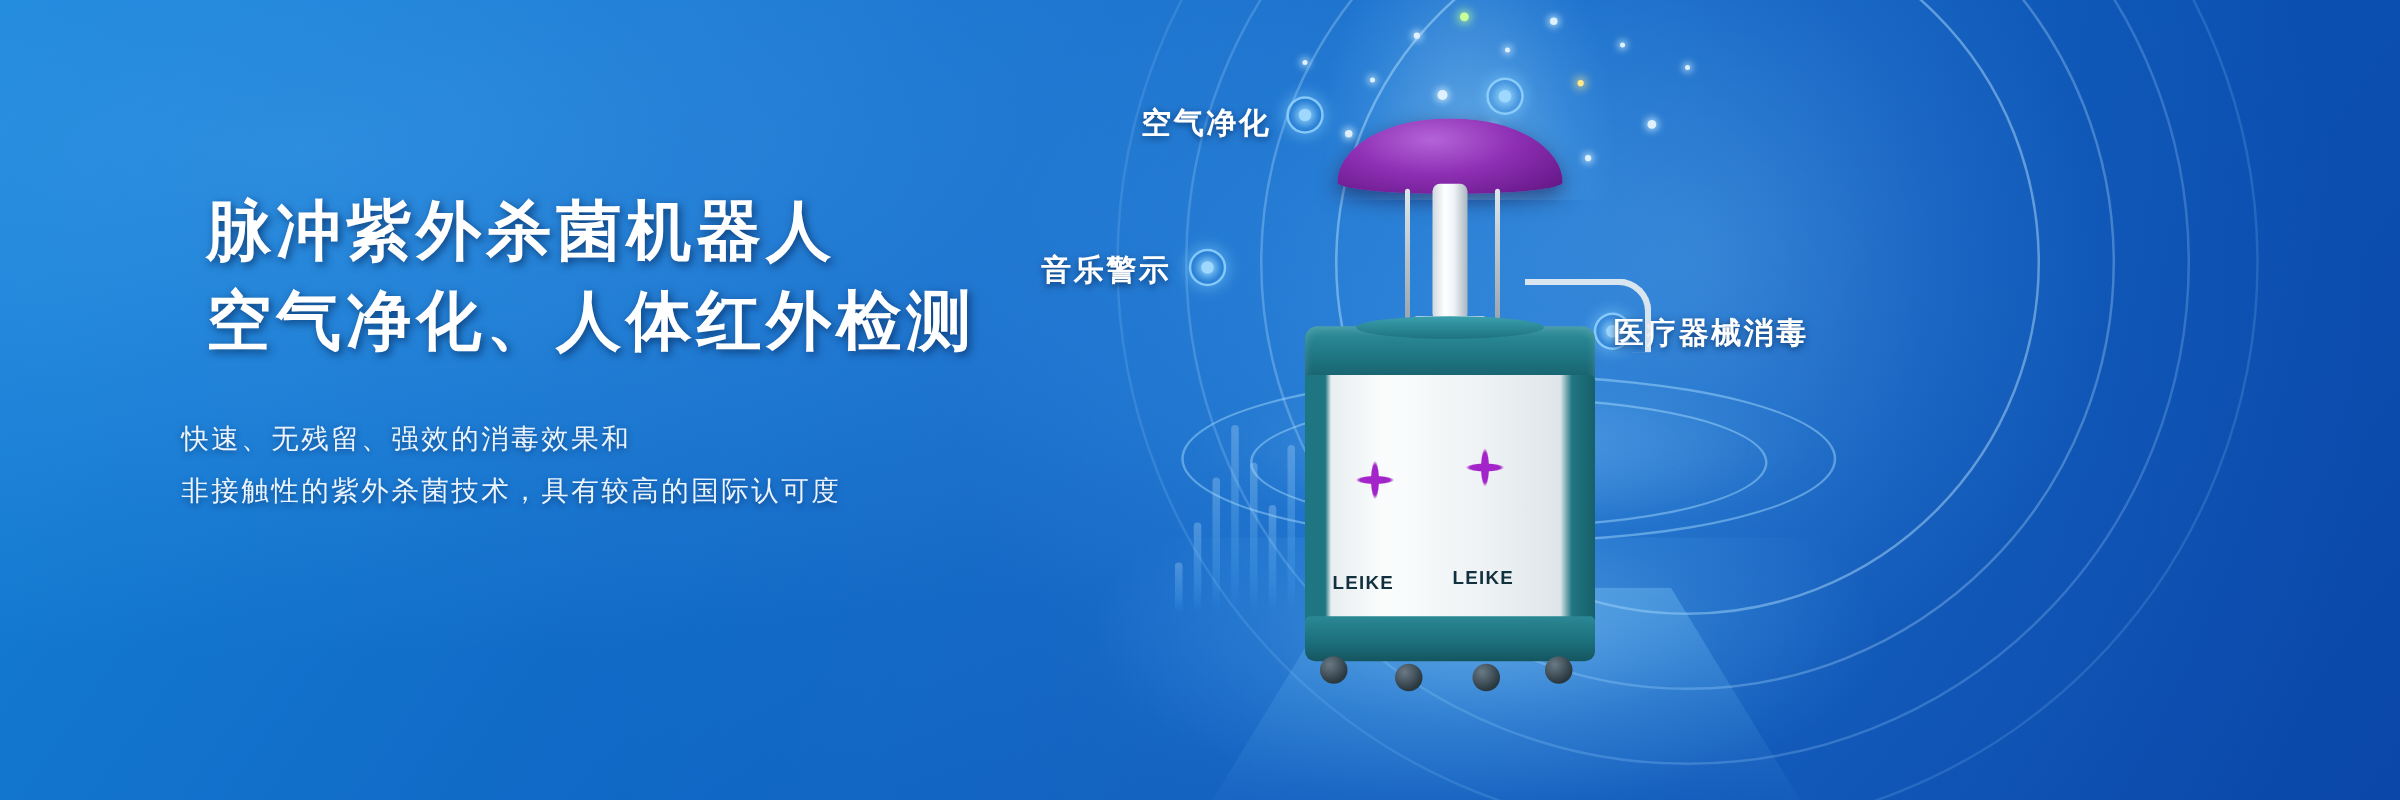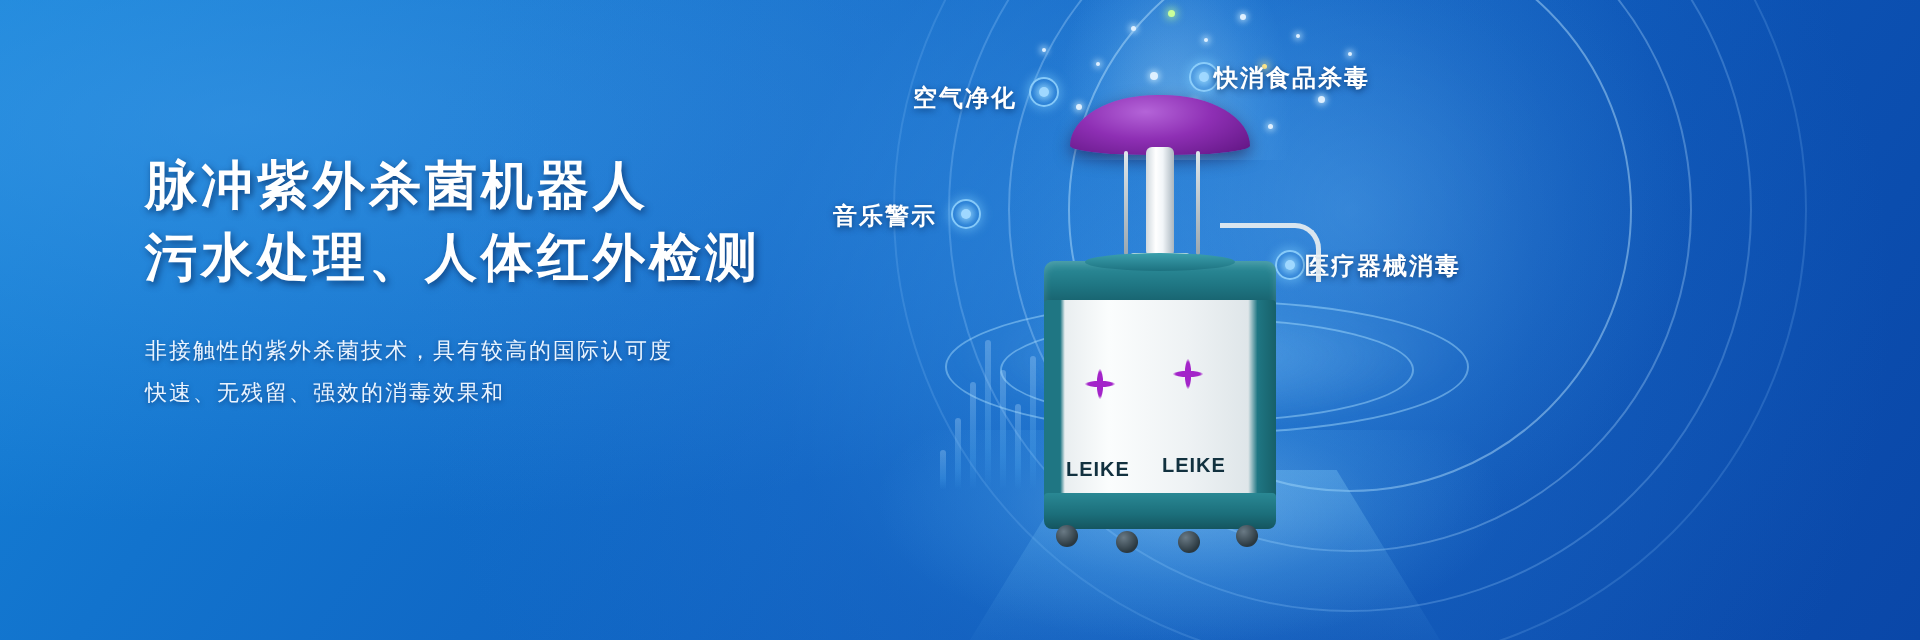--- a/index.html
+++ b/index.html
@@ -48,20 +48,21 @@
     position:absolute;white-space:nowrap;color:#ffffff;
     font-size:24px;font-weight:bold;letter-spacing:2px;
     text-shadow:0 2px 6px rgba(4,40,90,.75);
   }
   
   .copy{position:absolute;left:145px;top:150px;width:760px;}
   .h1{
     color:#ffffff;font-size:52px;font-weight:bold;letter-spacing:4px;line-height:1.38;
     text-shadow:2px 3px 7px rgba(3,35,85,.70);
     white-space:nowrap;
+    margin-left:20px;
   }
   .sub{margin-top:36px;}
   .sub div{
     color:#eaf4ff;font-size:22px;letter-spacing:2px;line-height:1.95;
     text-shadow:0 2px 5px rgba(3,35,85,.55);white-space:nowrap;
   }
   
   .device{position:absolute;left:1020px;top:95px;width:280px;height:420px;}
   .lamp-dome{
     position:absolute;left:50px;top:0;width:180px;height:60px;
@@ -102,21 +103,21 @@
     background:linear-gradient(180deg,#2a8894 0%,#1b6e7a 60%,#14555f 100%);
     border-radius:4px 4px 8px 8px;
   }
   .star{
     position:absolute;width:44px;height:44px;
     background:
       radial-gradient(ellipse 5px 22px at 50% 50%, #a324c9 0%, #a324c9 55%, rgba(163,36,201,0) 70%),
       radial-gradient(ellipse 22px 5px at 50% 50%, #a324c9 0%, #a324c9 55%, rgba(163,36,201,0) 70%);
   }
   .brand{
-    position:absolute;color:#12313f;font-size:20px;font-weight:bold;letter-spacing:1px;
+    position:absolute;color:#12313f;font-size:15px;font-weight:bold;letter-spacing:1px;
     font-family:"Liberation Sans",sans-serif;
   }
   .wheel{position:absolute;width:22px;height:22px;border-radius:50%;
     background:radial-gradient(circle at 35% 30%,#6a7a85,#2a3840 70%);}
   .handle{
     position:absolute;left:200px;top:128px;width:96px;height:54px;
     border:5px solid #e8eef1;border-left:none;border-bottom:none;
     border-radius:0 26px 0 0;opacity:.92;
   }
   .glow-floor{
@@ -184,23 +185,22 @@
     <div class="spark" style="left:1042px;top:48px;width:4px;height:4px;"></div>
     <div class="spark" style="left:1268px;top:124px;width:5px;height:5px;"></div>
   </div>
 
   <div class="node" style="left:1029px;top:77px;"></div>
   <div class="node" style="left:1189px;top:62px;"></div>
   <div class="node" style="left:951px;top:199px;"></div>
   <div class="node" style="left:1275px;top:250px;"></div>
 
   <div class="callout" style="left:913px;top:82px;">空气净化</div>
-  <div class="callout" style="left:1214px;top:62px;">快消食品杀毒</div>
   <div class="callout" style="left:833px;top:200px;">音乐警示</div>
-  <div class="callout" style="left:1305px;top:250px;">医疗器械消毒</div>
+  <div class="callout" style="left:1259px;top:250px;padding-left:32px;">医疗器械消毒</div>
 
   <div class="beam"></div>
   <div class="glow-floor"></div>
   <div class="floor-ring" style="left:945px;top:300px;width:520px;height:130px;"></div>
   <div class="floor-ring" style="left:1000px;top:318px;width:410px;height:100px;"></div>
 
   <div class="device">
     <div class="lamp-dome"></div>
     <div class="lamp-rod l"></div>
     <div class="lamp-rod r"></div>
@@ -216,20 +216,20 @@
     </div>
     <div class="cab-foot"></div>
     <div class="wheel" style="left:36px;top:430px;"></div>
     <div class="wheel" style="left:96px;top:436px;"></div>
     <div class="wheel" style="left:158px;top:436px;"></div>
     <div class="wheel" style="left:216px;top:430px;"></div>
   </div>
 
   <div class="copy">
     <div class="h1">脉冲紫外杀菌机器人</div>
-    <div class="h1">污水处理、人体红外检测</div>
+    <div class="h1">空气净化、人体红外检测</div>
     <div class="sub">
+      <div>快速、无残留、强效的消毒效果和</div>
       <div>非接触性的紫外杀菌技术，具有较高的国际认可度</div>
-      <div>快速、无残留、强效的消毒效果和</div>
     </div>
   </div>
 
 </div>
 
 </body></html>

